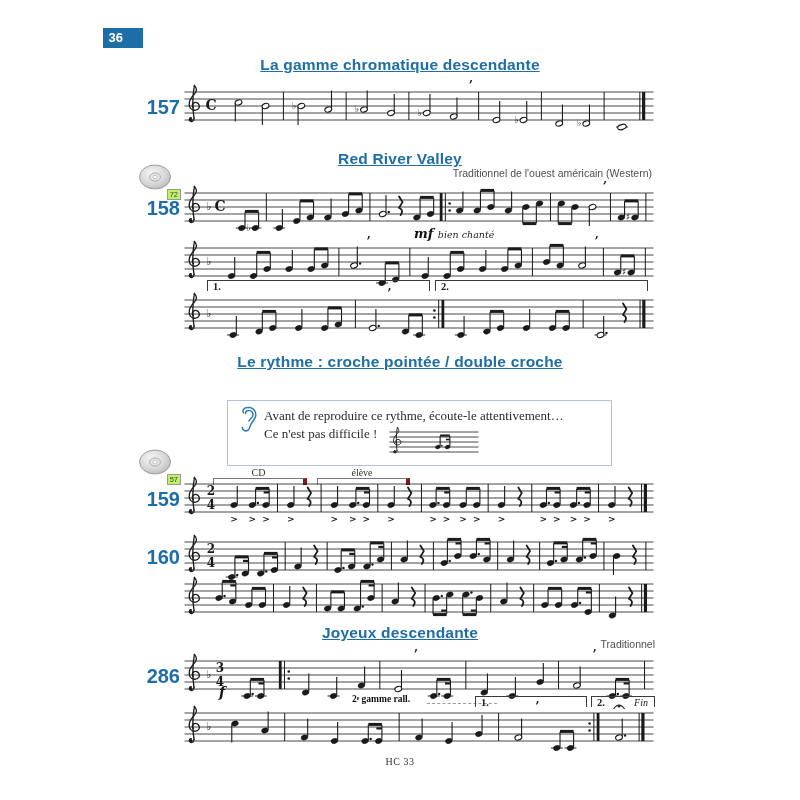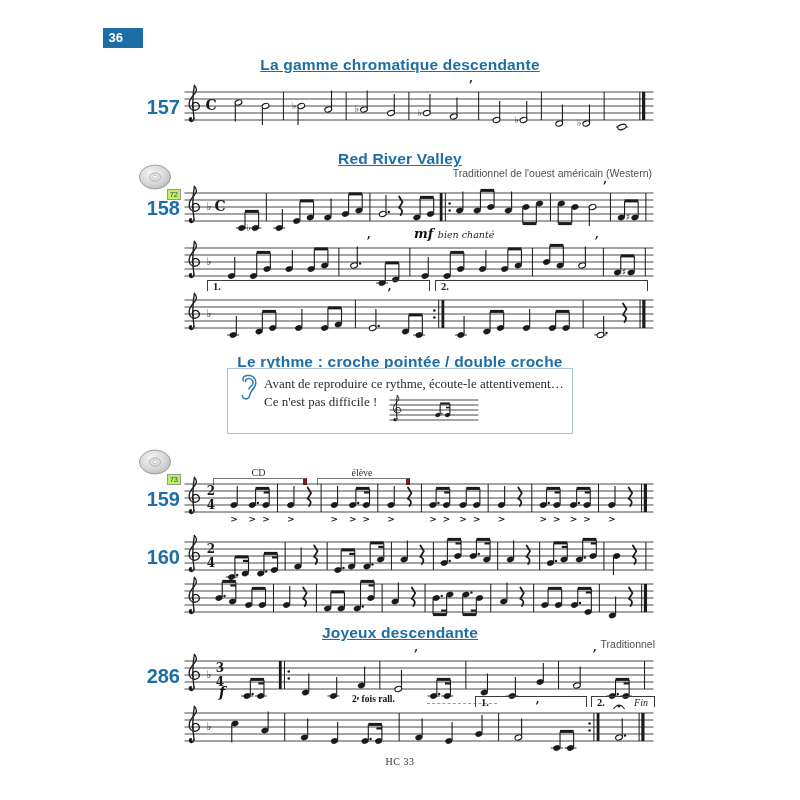--- a/index.html
+++ b/index.html
@@ -10,21 +10,21 @@
          color:#fff;font:700 13px/20px "Liberation Sans",sans-serif;text-align:right;padding-right:20px;box-sizing:border-box;}
   .title{position:absolute;left:0;right:0;text-align:center;color:var(--accent);
          font:700 15.5px "Liberation Sans",sans-serif;letter-spacing:.2px;text-decoration:underline;}
   .credit{position:absolute;text-align:right;font:10.5px "Liberation Sans",sans-serif;color:var(--muted);}
   .exnum{position:absolute;left:126px;width:54px;text-align:right;color:var(--accent);
          font:700 20px "Liberation Sans",sans-serif;}
   .sys{position:absolute;}
   .cd{position:absolute;width:46px;height:38px;}
   .cd .track{position:absolute;right:2px;bottom:1px;background:#bef264;border:1px solid #999;
              font:7.5px/9px "Liberation Sans",sans-serif;color:#444;padding:0 2px;}
-  .tipbox{position:absolute;left:227px;top:368px;width:346px;height:66px;border:1px solid var(--boxborder);
+  .tipbox{position:absolute;left:227px;top:400px;width:385px;height:66px;border:1px solid var(--boxborder);
           box-sizing:border-box;background:#fff;}
   .tipline{position:absolute;font:13px "Liberation Serif",serif;color:#2b2b2b;white-space:nowrap;}
   .earwrap{position:absolute;left:9px;top:5px;width:22px;height:28px;}
   .dynwrap{position:absolute;left:414px;top:224px;white-space:nowrap;}
   .dyn{font:italic 700 13px "DejaVu Serif",serif;color:#111;}
   .dyntext{font:italic 9.5px "DejaVu Serif",serif;color:#222;}
   .fdyn{position:absolute;left:219px;top:684px;font:italic 700 14px "DejaVu Serif",serif;color:#111;}
   .volta{position:absolute;height:11px;border-top:1.3px solid #3a3a3a;border-left:1.3px solid #3a3a3a;
          border-right:1.3px solid #3a3a3a;box-sizing:border-box;}
   .vlabel{position:absolute;left:5px;top:0;font:700 10.5px "Liberation Serif",serif;color:#1a1a1a;}
@@ -397,21 +397,21 @@
         <radialGradient id="cdg2" cx="40%" cy="35%" r="75%">
           <stop offset="0%" stop-color="#f6f6f6"></stop>
             <stop offset="60%" stop-color="#d6d6d6"></stop>
             <stop offset="100%" stop-color="#b5b5b5"></stop>
         </radialGradient>
       </defs>
       <ellipse cx="18" cy="14" rx="15.5" ry="12" fill="url(#cdg2)" stroke="#8e8e8e" stroke-width="0.8"></ellipse>
       <ellipse cx="18" cy="14" rx="5.4" ry="4.1" fill="#e4e4e4" stroke="#9a9a9a" stroke-width="0.7"></ellipse>
       <ellipse cx="18" cy="14" rx="2.2" ry="1.7" fill="#fdfdfd" stroke="#aaa" stroke-width="0.6"></ellipse>
     </svg>
-    <span class="track">73</span>
+    <span class="track">57</span>
   </div>
 
   <div class="hbracket" style="left:213px;top:478px;width:94px">
     <span class="blabel">CD</span>
   </div>
   <div class="hbracket" style="left:317px;top:478px;width:93px">
     <span class="blabel">élève</span>
   </div>
 
   <div class="exnum" style="top:488px">159</div>
@@ -762,21 +762,21 @@
         <ellipse cx="442.92617449664436" cy="50" rx="3.5" ry="2.5" transform="rotate(-18 442.92617449664436 50)" fill="#1a1a1a" stroke="#1a1a1a" stroke-width="0.4"></ellipse>
         <line x1="432.52617449664433" y1="49" x2="432.52617449664433" y2="33.8" stroke="#1a1a1a" stroke-width="1.1"></line>
         <line x1="446.12617449664435" y1="49" x2="446.12617449664435" y2="33.8" stroke="#1a1a1a" stroke-width="1.1"></line>
         <line x1="432.52617449664433" y1="33.4" x2="446.12617449664435" y2="33.4" stroke="#1a1a1a" stroke-width="3"></line>
         <line x1="440.62617449664435" y1="37.4" x2="446.12617449664435" y2="37.4" stroke="#1a1a1a" stroke-width="2.2"></line>
         <circle cx="434.82617449664434" cy="48" r="1.2" fill="#1a1a1a"></circle>
         <line x1="461.5328859060403" y1="15" x2="461.5328859060403" y2="43" stroke="#1a1a1a" stroke-width="1"></line>
       </svg></div>
   <div class="fdyn">f</div>
 
-  <div class="rall">2ᵉ fois rall.</div>
+  <div class="rall">2ᵉ gamme rall.</div>
   <div class="dashline"></div>
   <div class="volta" style="left:475px;top:696px;width:112px">
     <span class="vlabel">1.</span>
   </div>
   <div class="volta" style="left:591px;top:696px;width:64px">
     <span class="vlabel">2.</span>
     <span class="fin">Fin</span>
   </div>
   <div class="sys" id="sys161b" style="left:183px;top:698px"><svg viewBox="0 0 472 58" width="472" height="58">
         <line x1="1.5" y1="15" x2="470.5" y2="15" stroke="#1a1a1a" stroke-width="0.8"></line>

